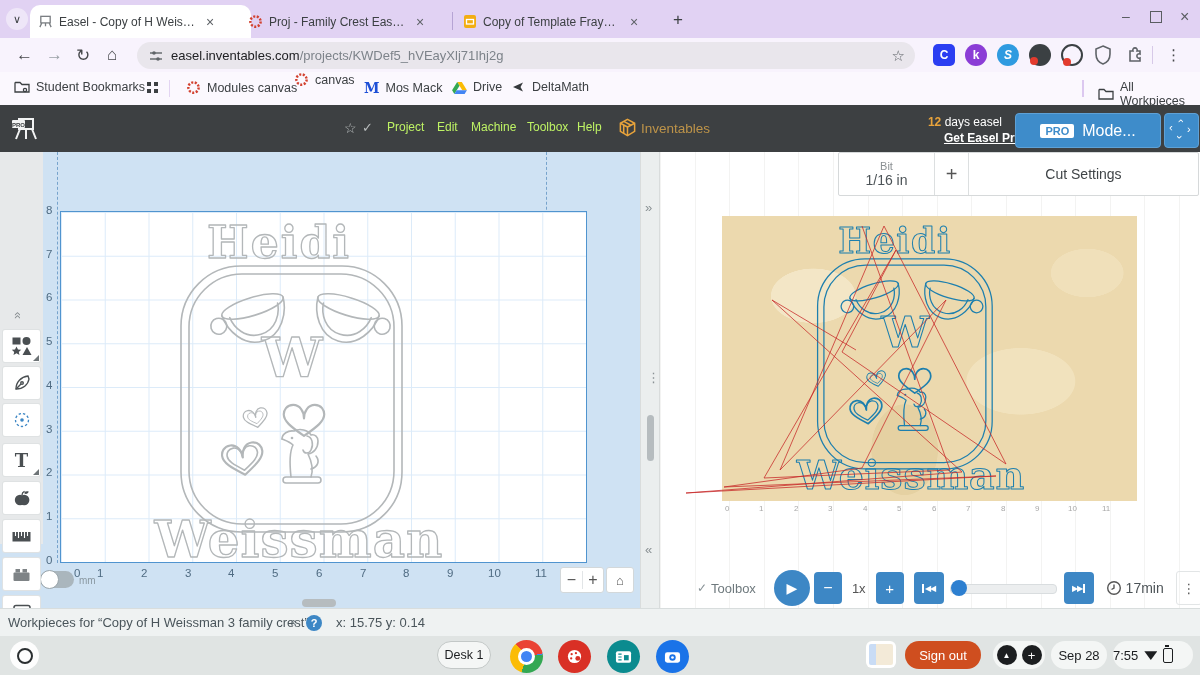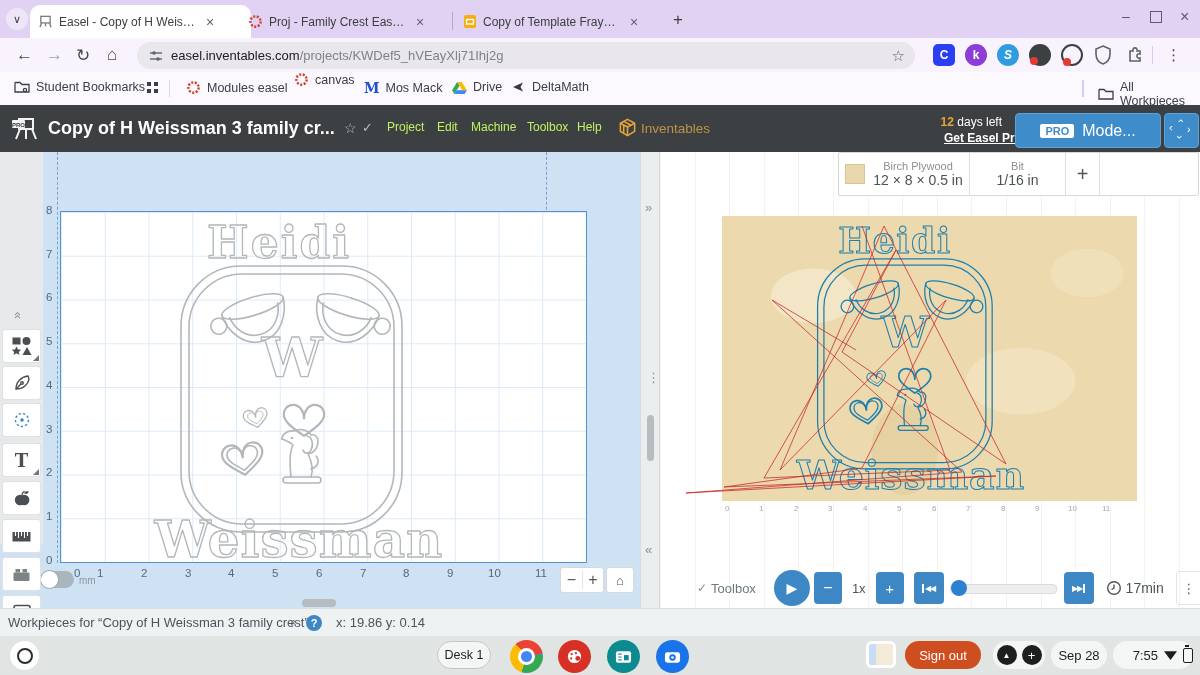--- a/index.html
+++ b/index.html
@@ -235,21 +235,21 @@
         <rect x="8" y="8" width="4" height="4"></rect>
       </svg>
   </span>
   <span class="abs" style="left:169px;top:8px;width:1px;height:17px;background:#e3d5f2"></span>
   <div class="abs flex" style="left:186px;top:8px">
     <span>
       <svg width="15" height="15" viewBox="0 0 16 16">
           <circle cx="8" cy="8" r="5.5" fill="none" stroke="#d2412f" stroke-width="2.6" stroke-dasharray="2.2 1.6"></circle>
         </svg>
     </span>
-    <span class="bk">Modules easel</span>
+    <span class="bk">Modules canvas</span>
   </div>
   <div class="abs flex" style="left:294px;top:0">
     <span>
       <svg width="15" height="15" viewBox="0 0 16 16">
           <circle cx="8" cy="8" r="5.5" fill="none" stroke="#d2412f" stroke-width="2.6" stroke-dasharray="2.2 1.6"></circle>
         </svg>
     </span>
     <span class="bk">canvas</span>
   </div>
   <div class="abs flex" style="left:364px;top:8px">
@@ -289,37 +289,36 @@
   <span class="abs" style="left:11px;top:12px">
     <svg width="28" height="24" viewBox="0 0 28 24">
         <g fill="none" stroke="#f2f3f3" stroke-width="2">
           <rect x="8" y="2" width="14" height="10"></rect>
           <path d="M9,12 L5,22 M21,12 L25,22 M15,12 V22"></path>
         </g>
         <rect x="1" y="3" width="13" height="8" rx="1" fill="#f2f3f3"></rect>
         <text x="7.5" y="9.5" text-anchor="middle" font-size="6" font-weight="bold" fill="#3d4042">PRO</text>
       </svg>
   </span>
-  <span class="abs" style="left:48px;top:13px;width:292px;font-size:18px;font-weight:600;color:#fff;white-space:nowrap;overflow:hidden">Copy of H Weissman 3 family cr...</span>
   <span class="abs" style="left:344px;top:15px;color:#b9bdbe;font-size:14px">☆</span>
   <span class="abs" style="left:362px;top:15px;color:#b9bdbe;font-size:13px">✓</span>
   <span class="abs emenu" style="left:387px;top:15px">Project</span>
   <span class="abs emenu" style="left:437px;top:15px">Edit</span>
   <span class="abs emenu" style="left:471px;top:15px">Machine</span>
   <span class="abs emenu" style="left:527px;top:15px">Toolbox</span>
   <span class="abs emenu" style="left:577px;top:15px">Help</span>
   <span class="abs" style="left:618px;top:13px">
     <svg width="19" height="19" viewBox="0 0 20 20" fill="none" stroke="#e8a33b" stroke-width="1.6">
         <path d="M10,1.5 L17.5,5.5 V14 L10,18.5 L2.5,14 V5.5 Z"></path>
         <path d="M2.5,5.5 L10,9.5 L17.5,5.5 M10,9.5 V18.5 M6,3.5 L13.8,7.6 M6,16.3 V7.7"></path>
       </svg>
   </span>
   <span class="abs" style="left:641px;top:16px;font-size:13.5px;color:#bd9349">Inventables</span>
   <div class="abs" style="left:900px;top:10px;width:102px;text-align:right;font-size:12px;color:#fff">
-    <span style="color:#e8a33b;font-weight:bold">12</span><span> days left</span>
+    <span style="color:#e8a33b;font-weight:bold">12</span><span> days easel</span>
   </div>
   <div class="abs" style="left:920px;top:26px;width:102px;text-align:right;font-size:12px;color:#fff;text-decoration:underline;font-weight:600">Get Easel Pro</div>
   <div class="abs carve flex" style="left:1015px;top:8px;width:144px;height:33px;justify-content:center;gap:8px">
     <span class="probadge">PRO</span>
     <span style="font-size:16px">Mode...</span>
   </div>
   <div class="abs carve" style="left:1164px;top:8px;width:33px;height:33px">
     <span class="abs" style="left:13px;top:1px;transform:rotate(-90deg);font-size:11px">›</span>
     <span class="abs" style="left:13px;top:17px;transform:rotate(90deg);font-size:11px">›</span>
     <span class="abs" style="left:4px;top:9px;transform:rotate(180deg);font-size:11px">›</span>
@@ -464,34 +463,28 @@
 <span class="abs axnum" style="left:1035px;top:504px">9</span>
 <span class="abs axnum" style="left:1068px;top:504px">10</span>
 <span class="abs axnum" style="left:1102px;top:504px">11</span>
 
 <svg class="abs crest-prev" style="left:660px;top:152px" width="540" height="456" viewBox="660 152 540 456">
   <use href="#crest" transform="translate(674.6,48.7) scale(0.79)"></use>
   <path d="M862,226 L950,470 L764,478 L896,250 L842,352 L1006,464 L884,226 L780,470 L946,300 L862,468 L724,487 L996,476 L686,493 L962,472 L772,300 L856,350" fill="none" stroke="#c62828" stroke-width="0.9" opacity="0.85"></path>
 </svg>
 
 <div class="abs matbar">
-  <div class="matsec" style="width:130px;gap:8px">
-    <span style="width:18px;height:18px;background:#e9d7ae;border:1px solid #d8c493"></span>
-    <span>
-      <div class="matlab">Birch Plywood</div>
-      <div class="matval">12 × 8 × 0.5 in</div>
-    </span>
-  </div>
   <div class="matsec" style="width:95px">
     <span>
       <div class="matlab">Bit</div>
       <div class="matval">1/16 in</div>
     </span>
   </div>
   <div class="matsec" style="width:33px;font-size:20px;color:#555">+</div>
+  <div class="matsec" style="flex:1;border-right:none;font-size:14px;color:#3f4447">Cut Settings</div>
 </div>
 
 <div class="abs flex" style="left:697px;top:572px;height:32px;gap:4px">
   <span style="color:#8a9498;font-size:12px">✓</span>
   <span style="color:#6e797d;font-size:13px;margin-right:14px">Toolbox</span>
   <span class="simbtn ctr" style="width:36px;height:36px;border-radius:50%;font-size:14px">▶</span>
   <span class="simbtn ctr" style="width:28px;height:32px;font-size:16px">−</span>
   <span style="color:#555;font-size:13px;margin:0 6px">1x</span>
   <span class="simbtn ctr" style="width:28px;height:32px;font-size:15px">+</span>
   <span class="simbtn ctr" style="width:30px;height:32px;margin-left:6px;font-size:8px;letter-spacing:-1px">
@@ -509,21 +502,21 @@
       </svg>
   </span>
   <span style="color:#4c5357;font-size:14px">17min</span>
   <span class="ctr" style="width:24px;height:32px;border:1px solid #e2e5e6;border-radius:3px;margin-left:8px;color:#555;font-size:13px">⋮</span>
 </div>
 
 <div class="abs statusbar">
   <span class="abs" style="left:8px;top:6px">Workpieces for “Copy of H Weissman 3 family crest”</span>
   <span class="abs rotup" style="left:290px;top:7px;color:#6b767c;font-size:12px">»</span>
   <span class="abs ctr" style="left:306px;top:6px;width:16px;height:16px;border-radius:50%;background:#3d87c5;color:#fff;font-size:11px;font-weight:bold">?</span>
-  <span class="abs" style="left:336px;top:6px">x: 19.86 y: 0.14</span>
+  <span class="abs" style="left:336px;top:6px">x: 15.75 y: 0.14</span>
 </div>
 
 <div class="abs shelf">
   <span class="abs ctr" style="left:10px;top:5px;width:29px;height:29px;border-radius:50%;background:#fdfdfd">
     <span style="width:12px;height:12px;border-radius:50%;border:2.5px solid #2b2f31"></span>
   </span>
   <span class="abs shpill ctr" style="left:437px;top:5px;width:54px;height:28px;border:1px solid #c3c8c7;box-sizing:border-box;font-size:12.5px">Desk 1</span>
 
   <span class="abs appcirc ctr" style="left:510px;top:4px;background:conic-gradient(from -40deg,#ea4335 0 33%,#4285f4 0 34%,#34a853 34% 66%,#fbbc05 66% 100%)">
     <span class="ctr" style="width:17px;height:17px;border-radius:50%;background:#fff">
@@ -557,18 +550,18 @@
 
   <span class="abs" style="left:866px;top:5px;width:30px;height:27px;background:#fff;border-radius:6px;padding:3px;box-sizing:border-box">
     <span style="display:block;width:100%;height:100%;background:linear-gradient(90deg,#c9dcf5 0 30%,#f3ead8 30% 100%);border-radius:2px"></span>
   </span>
   <span class="abs ctr" style="left:905px;top:5px;width:76px;height:28px;background:#cf4e1f;border-radius:14px;color:#fff;font-size:13px">Sign out</span>
   <span class="abs shpill flex" style="left:993px;top:5px;width:52px;height:28px;justify-content:center;gap:5px">
     <span class="ctr" style="width:20px;height:20px;border-radius:50%;background:#1c1e20;color:#fff;font-size:8px">▲</span>
     <span class="ctr" style="width:20px;height:20px;border-radius:50%;background:#1c1e20;color:#fff;font-size:13px">+</span>
   </span>
   <span class="abs shpill ctr" style="left:1051px;top:5px;width:56px;height:28px">Sep 28</span>
-  <span class="abs shpill flex" style="left:1113px;top:5px;width:80px;height:28px;justify-content:flex-end;gap:6px">
+  <span class="abs shpill flex" style="left:1113px;top:5px;width:80px;height:28px;justify-content:flex-start;gap:6px">
     <span>7:55</span>
     <span class="wifi"></span>
     <span class="batt"></span>
   </span>
 </div>
 
 </body></html>

